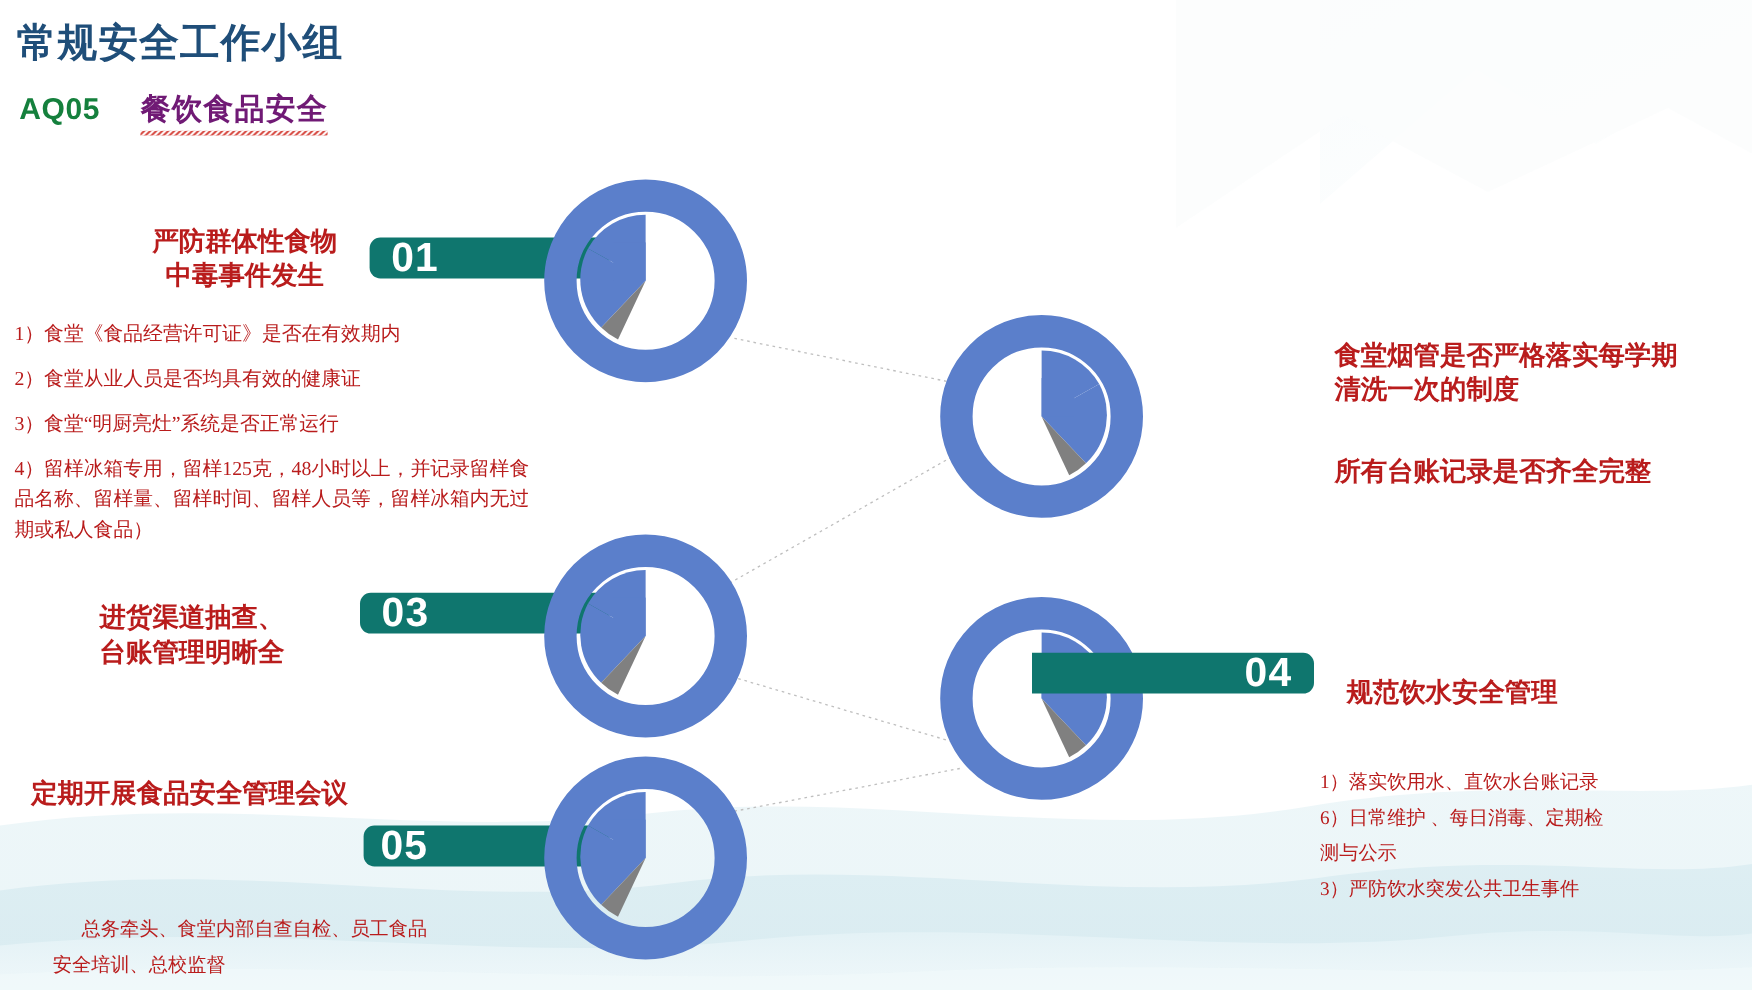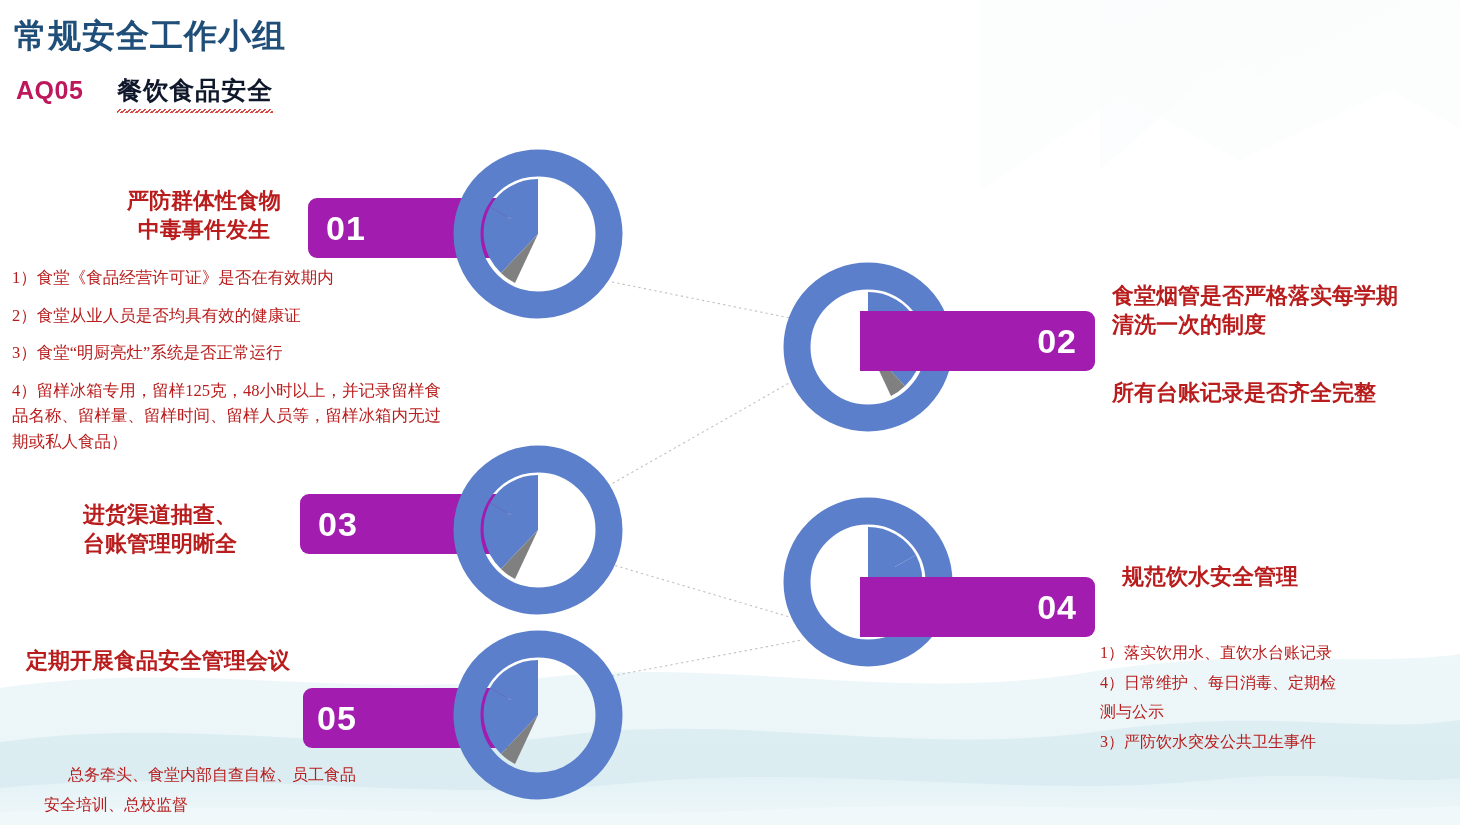--- a/index.html
+++ b/index.html
@@ -33,25 +33,25 @@
   .subtitle-wrap {
     position: absolute;
     left: 16px; top: 74px;
     display: flex;
     align-items: baseline;
     gap: 34px;
     white-space: nowrap;
   }
   .sub-code {
     font-size: 25px; font-weight: bold;
-    color: #be185d; letter-spacing: 0.5px;
+    color: #15803d; letter-spacing: 0.5px;
   }
   .sub-text {
     font-size: 25px; font-weight: bold;
-    color: #0f172a; letter-spacing: 1px;
+    color: #701a75; letter-spacing: 1px;
     position: relative;
   }
   .sub-text::after {
     content: "";
     position: absolute;
     left: 0; right: 0; bottom: -6px;
     height: 4px;
     background-image:
       linear-gradient(135deg, transparent 0 25%, #d2352c 25% 50%, transparent 50% 75%, #d2352c 75% 100%);
     background-size: 5px 4px;
@@ -68,22 +68,22 @@
   
   .node {
     position: absolute;
     width: 170px; height: 170px;
   }
   .node svg { display: block; width: 170px; height: 170px; }
 
   
   .tab {
     position: absolute;
-    height: 60px;
-    background: #a21caf;
+    height: 34px;
+    background: #0f766e;
     display: flex;
     align-items: center;
   }
   .tab.left-tab  { border-radius: 9px 0 0 9px; justify-content: flex-start; padding-left: 18px; }
   .tab.right-tab { border-radius: 0 9px 9px 0; justify-content: flex-end;  padding-right: 18px; }
   .tab .num {
     color: #ffffff;
     font-size: 34px;
     font-weight: bold;
     line-height: 1;
@@ -184,23 +184,20 @@
 
   <div class="node" style="left:783px; top:262px;">
     <svg viewBox="0 0 170 170">
       <circle cx="85" cy="85" r="71" fill="none" stroke="#5B7FCB" stroke-width="27"></circle>
       <path d="M85 85 L85 30 A55 55 0 0 1 133 58 Z" fill="#5B7FCB"></path>
       <path d="M85 85 L133 58 A55 55 0 0 1 122 124 Z" fill="#5B7FCB"></path>
       <path d="M85 85 L122 124 A55 55 0 0 1 108 134 Z" fill="#808080"></path>
       <rect x="85" y="53" width="27" height="32" fill="#5B7FCB"></rect>
     </svg>
   </div>
-  <div class="tab right-tab" style="left:860px; top:311px; width:235px;">
-    <span class="num">02</span>
-  </div>
   <div class="heading" style="left:1112px; top:378px; width:345px;">所有台账记录是否齐全完整</div>
   <div class="heading" style="left:1112px; top:281px; width:345px;">食堂烟管是否严格落实每学期
 清洗一次的制度</div>
 
   <div class="tab left-tab" style="left:300px; top:494px; width:208px;">
     <span class="num">03</span>
   </div>
   <div class="node" style="left:453px; top:445px;">
     <svg viewBox="0 0 170 170">
       <circle cx="85" cy="85" r="71" fill="none" stroke="#5B7FCB" stroke-width="27"></circle>
@@ -215,27 +212,27 @@
 
   <div class="node" style="left:783px; top:497px;">
     <svg viewBox="0 0 170 170">
       <circle cx="85" cy="85" r="71" fill="none" stroke="#5B7FCB" stroke-width="27"></circle>
       <path d="M85 85 L85 30 A55 55 0 0 1 133 58 Z" fill="#5B7FCB"></path>
       <path d="M85 85 L133 58 A55 55 0 0 1 122 124 Z" fill="#5B7FCB"></path>
       <path d="M85 85 L122 124 A55 55 0 0 1 108 134 Z" fill="#808080"></path>
       <rect x="85" y="53" width="27" height="32" fill="#5B7FCB"></rect>
     </svg>
   </div>
-  <div class="tab right-tab" style="left:860px; top:577px; width:235px;">
+  <div class="tab right-tab" style="left:860px; top:544px; width:235px;">
     <span class="num">04</span>
   </div>
   <div class="heading" style="left:1122px; top:562px; width:330px;">规范饮水安全管理</div>
   <div class="body-list compact" style="left:1100px; top:618px; width:350px;">
     <div class="li">1）落实饮用水、直饮水台账记录</div>
-    <div class="li">4）日常维护 、每日消毒、定期检</div>
+    <div class="li">6）日常维护 、每日消毒、定期检</div>
     <div class="li">测与公示</div>
     <div class="li">3）严防饮水突发公共卫生事件</div>
   </div>
 
   <div class="tab left-tab" style="left:303px; top:688px; width:205px;padding-left:14px;">
     <span class="num">05</span>
   </div>
   <div class="node" style="left:453px; top:630px;">
     <svg viewBox="0 0 170 170">
       <circle cx="85" cy="85" r="71" fill="none" stroke="#5B7FCB" stroke-width="27"></circle>

